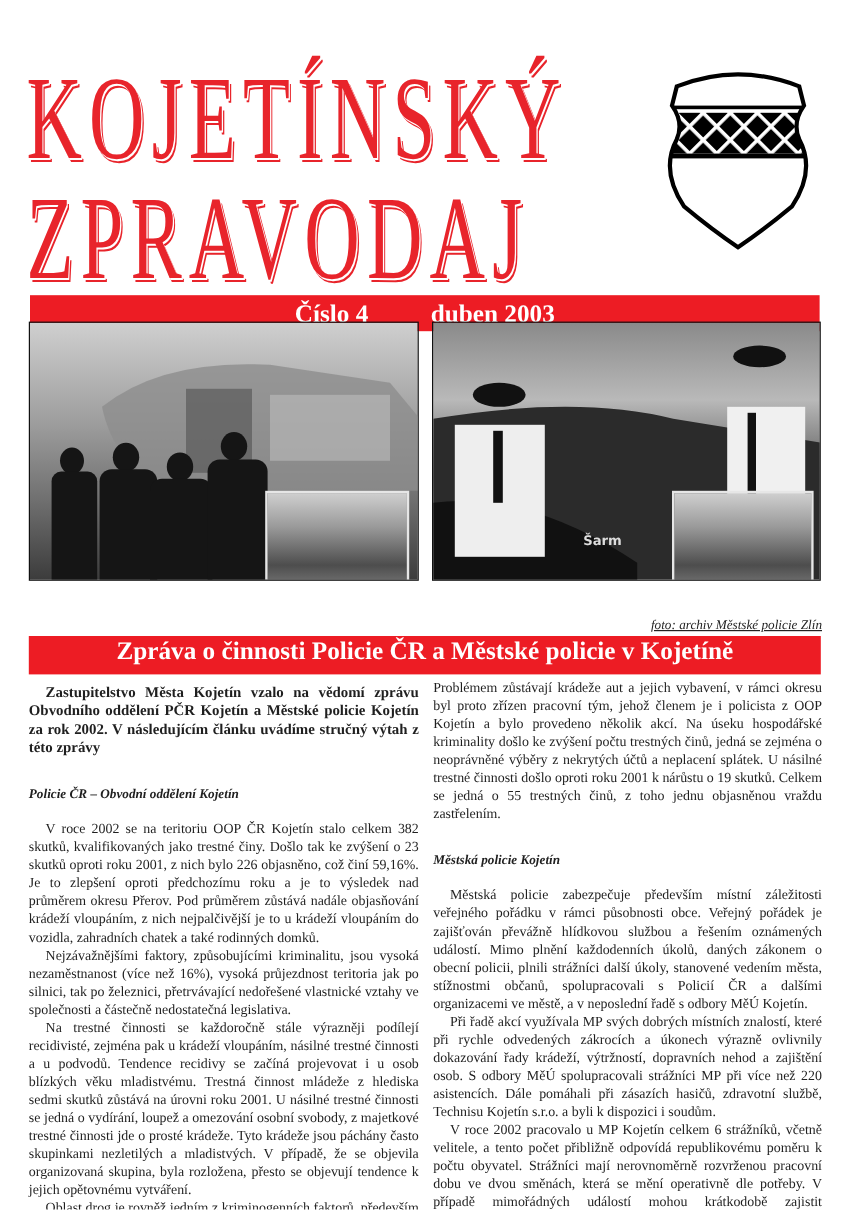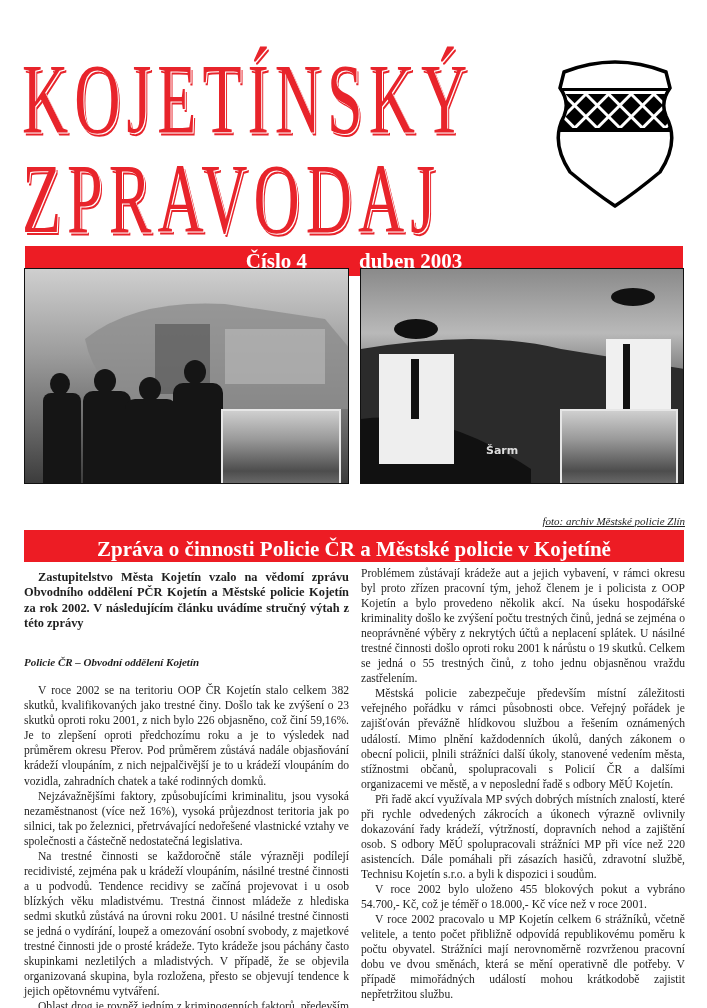--- a/index.html
+++ b/index.html
@@ -43,21 +43,21 @@
   .photo svg { position: absolute; left: 0; top: 0; }
 
   .credit {
     position: absolute; right: 22px; top: 515px;
     font-family: "Liberation Serif", serif; font-style: italic; font-size: 11px; color: #222; text-decoration: underline;
   }
 
   .headline-bar {
     position: absolute; left: 24px; top: 530px; width: 660px; height: 32px;
     background: #ed1c24; color: #ffffff;
-    display: flex; justify-content: center; align-items: flex-end;
+    display: flex; justify-content: center; align-items: flex-start;
     font-family: "Liberation Serif", serif; font-weight: bold; font-size: 21px;
   }
 
   .col {
     position: absolute; top: 570px;
     font-family: "Liberation Serif", serif; font-size: 11.6px; line-height: 15.05px;
     text-align: justify; color: #1f1f1f;
   }
   .col-left { left: 24px; width: 325px; }
   .col-right { left: 361px; width: 324px; }
@@ -143,18 +143,18 @@
   <p class="section-heading">Policie ČR – Obvodní oddělení Kojetín</p>
   <p>V roce 2002 se na teritoriu OOP ČR Kojetín stalo celkem 382 skutků, kvalifikovaných jako trestné činy. Došlo tak ke zvýšení o 23 skutků oproti roku 2001, z nich bylo 226 objasněno, což činí 59,16%. Je to zlepšení oproti předchozímu roku a je to výsledek nad průměrem okresu Přerov. Pod průměrem zůstává nadále objasňování krádeží vloupáním, z nich nej­palčivější je to u krádeží vloupáním do vozidla, zahradních chatek a také rodinných domků.</p>
   <p>Nejzávažnějšími faktory, způsobujícími kriminalitu, jsou vysoká nezaměst­nanost (více než 16%), vysoká průjezdnost teritoria jak po silnici, tak po železnici, přetrvávající nedořešené vlastnické vztahy ve společnosti a čás­tečně nedostatečná legislativa.</p>
   <p>Na trestné činnosti se každoročně stále výrazněji podílejí recidivisté, ze­jména pak u krádeží vloupáním, násilné trestné činnosti a u podvodů. Ten­dence recidivy se začíná projevovat i u osob blízkých věku mladistvému. Trestná činnost mládeže z hlediska sedmi skutků zůstává na úrovni roku 2001. U násilné trestné činnosti se jedná o vydírání, loupež a omezování osobní svobody, z majetkové trestné činnosti jde o prosté krádeže. Tyto krádeže jsou páchány často skupinkami nezletilých a mladistvých. V případě, že se objevila organizovaná skupina, byla rozložena, přesto se objevují ten­dence k jejich opětovnému vytváření.</p>
   <p>Oblast drog je rovněž jedním z kriminogenních faktorů, především u mla­dých lidí. Základní drogou zůstává marihuana a také pervitin, o který je vzrůstající zájem. Celá problematika je sledována specialisty z kriminální služby, některé z trestných činů na tomto poli jsou ve stádiu trestního řízení.</p>
 
 </div>
 
 <div class="col col-right" style="top:566px;">
   <p class="noindent">Problémem zůstávají krádeže aut a jejich vybavení, v rámci okresu byl proto zřízen pracovní tým, jehož členem je i policista z OOP Kojetín a bylo prove­deno několik akcí. Na úseku hospodářské kriminality došlo ke zvýšení počtu trestných činů, jedná se zejména o neoprávněné výběry z nekrytých účtů a neplacení splátek. U násilné trestné činnosti došlo oproti roku 2001 k nárůstu o 19 skutků. Celkem se jedná o 55 trestných činů, z toho jednu objasněnou vraždu zastřelením.</p>
+  <p class="section-heading gap" style="margin-top:24px;">Městská policie Kojetín</p>
   <p>Městská policie zabezpečuje především místní záležitosti veřejného po­řádku v rámci působnosti obce. Veřejný pořádek je zajišťován převážně hlíd­kovou službou a řešením oznámených událostí. Mimo plnění každodenních úkolů, daných zákonem o obecní policii, plnili strážníci další úkoly, stanove­né vedením města, stížnostmi občanů, spolupracovali s Policií ČR a dalšími organizacemi ve městě, a v neposlední řadě s odbory MěÚ Kojetín.</p>
   <p>Při řadě akcí využívala MP svých dobrých místních znalostí, které při rychle odvedených zákrocích a úkonech výrazně ovlivnily dokazování řady krádeží, výtržností, dopravních nehod a zajištění osob. S odbory MěÚ spo­lupracovali strážníci MP při více než 220 asistencích. Dále pomáhali při zásazích hasičů, zdravotní službě, Technisu Kojetín s.r.o. a byli k dispozici i soudům.</p>
-  <p>V roce 2002 bylo uloženo 455 blokových pokut a vybráno 54.700,- Kč, což je téměř o 18.000,- Kč více než v roce 2001.</p>
   <p>V roce 2002 pracovalo u MP Kojetín celkem 6 strážníků, včetně velitele, a tento počet přibližně odpovídá republikovému poměru k počtu obyvatel. Strážníci mají nerovnoměrně rozvrženou pracovní dobu ve dvou směnách, která se mění operativně dle potřeby. V případě mimořádných událostí mohou krátkodobě zajistit nepřetržitou službu.</p>
 
 </div>
 
 </body></html>

